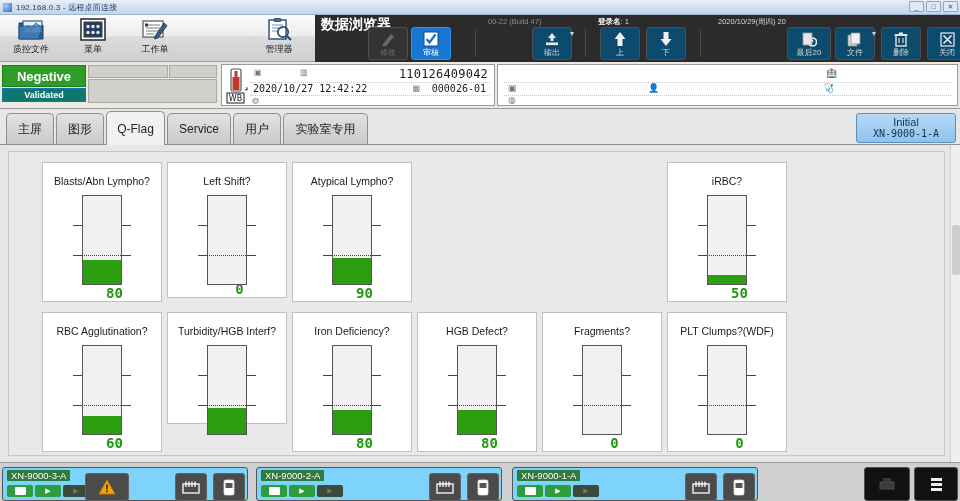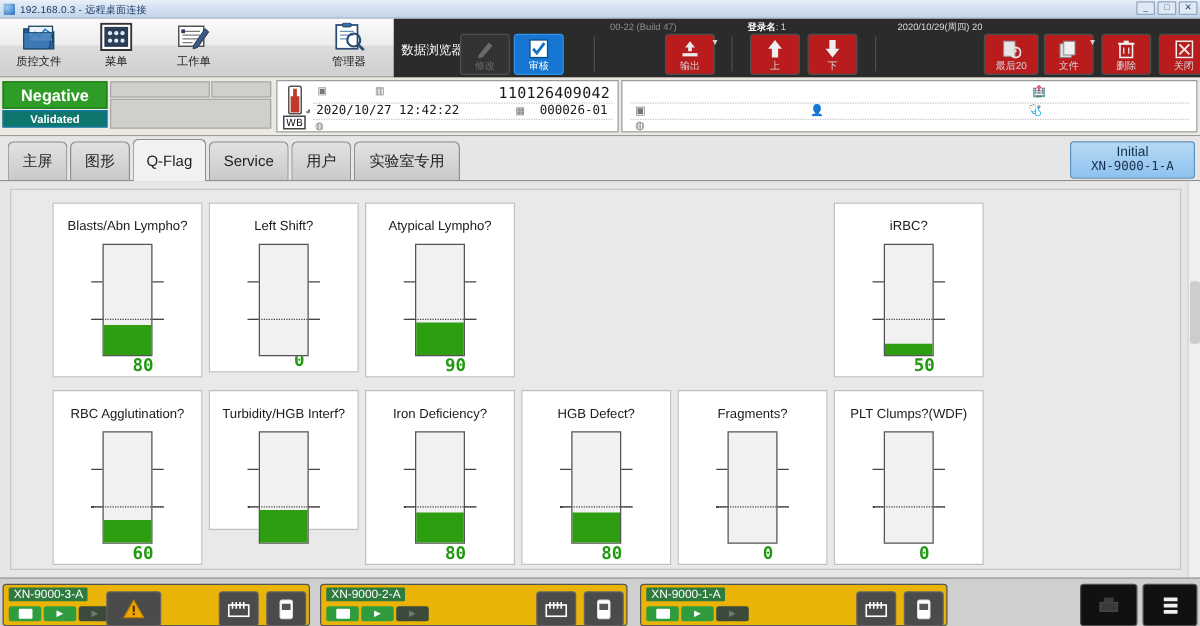--- a/index.html
+++ b/index.html
@@ -47,31 +47,31 @@
     width: 28px; height: 25px; display: flex; align-items: center; justify-content: center;
   }
   .tb-item .lbl { font-size: 9px; color: #1a1a1a; margin-top: 1px; white-space: nowrap; }
 
   
   .tb-dark {
     position: absolute; left: 315px; top: 0; width: 645px; height: 47px;
     background: #2b2b2b; color: #cfcfcf;
   }
   .tb-dark-title {
-    position: absolute; left: 6px; top: 18px; font-size: 10px; color: #ffffff; font-weight: normal;
+    position: absolute; left: 6px; top: 1px; font-size: 14px; color: #ffffff; font-weight: bold;
   }
   .tb-meta { position: absolute; top: 2px; font-size: 7.5px; color: #8d8d8d; white-space: nowrap; }
   .tb-meta.build { left: 173px; }
   .tb-meta.user { left: 283px; color: #d8d8d8; }
   .tb-meta.user b { color:#fff; font-weight:bold;}
   .tb-meta.date { left: 403px; color: #d8d8d8; }
 
   .tb-dbtn {
     position: absolute; top: 12px; width: 40px; height: 33px;
-    background: #b91c1c; border: 1px solid #4e4e4e; border-radius: 3px;
+    background: #0c4a6e; border: 1px solid #4e4e4e; border-radius: 3px;
     display: flex; flex-direction: column; align-items: center; justify-content: center;
     color: #d6d6d6; cursor: pointer;
   }
   .tb-dbtn .g { height: 17px; display: flex; align-items: center; justify-content: center; }
   .tb-dbtn .l { font-size: 8px; line-height: 9px; white-space: nowrap; }
   .tb-dbtn.disabled { color: #6a6a6a; background: #333; }
   .tb-dbtn.active { background: #1676d2; border-color: #2f93ee; color: #fff; }
   .tb-sep { position: absolute; top: 14px; width: 1px; height: 28px; background: #4c4c4c; }
 
   
@@ -192,21 +192,21 @@
     position: absolute; left: 1px; top: 80px; width: 8px; height: 50px;
     background: #cdcdcd; border-radius: 2px;
   }
 
   
   .botbar {
     position: absolute; left: 0; bottom: 0; width: 960px; height: 39px;
     background: #cfcfcf; border-top: 1px solid #9a9a9a;
   }
   .unit {
-    position: absolute; top: 4px; height: 34px; background: #eab308;
+    position: absolute; top: 4px; height: 34px; background: #7dd3fc;
     border: 1px solid #555; border-radius: 3px;
   }
   .unit-name {
     position: absolute; left: 4px; top: 2px; font-size: 9.5px; color: #fff;
     background: #2f7a3f; padding: 0 4px; border-radius: 1px; white-space: nowrap;
   }
   .unit-leds { position: absolute; left: 4px; top: 17px; display: flex; gap: 2px; }
   .led {
     width: 26px; height: 12px; border-radius: 2px;
     display: flex; align-items: center; justify-content: center;

